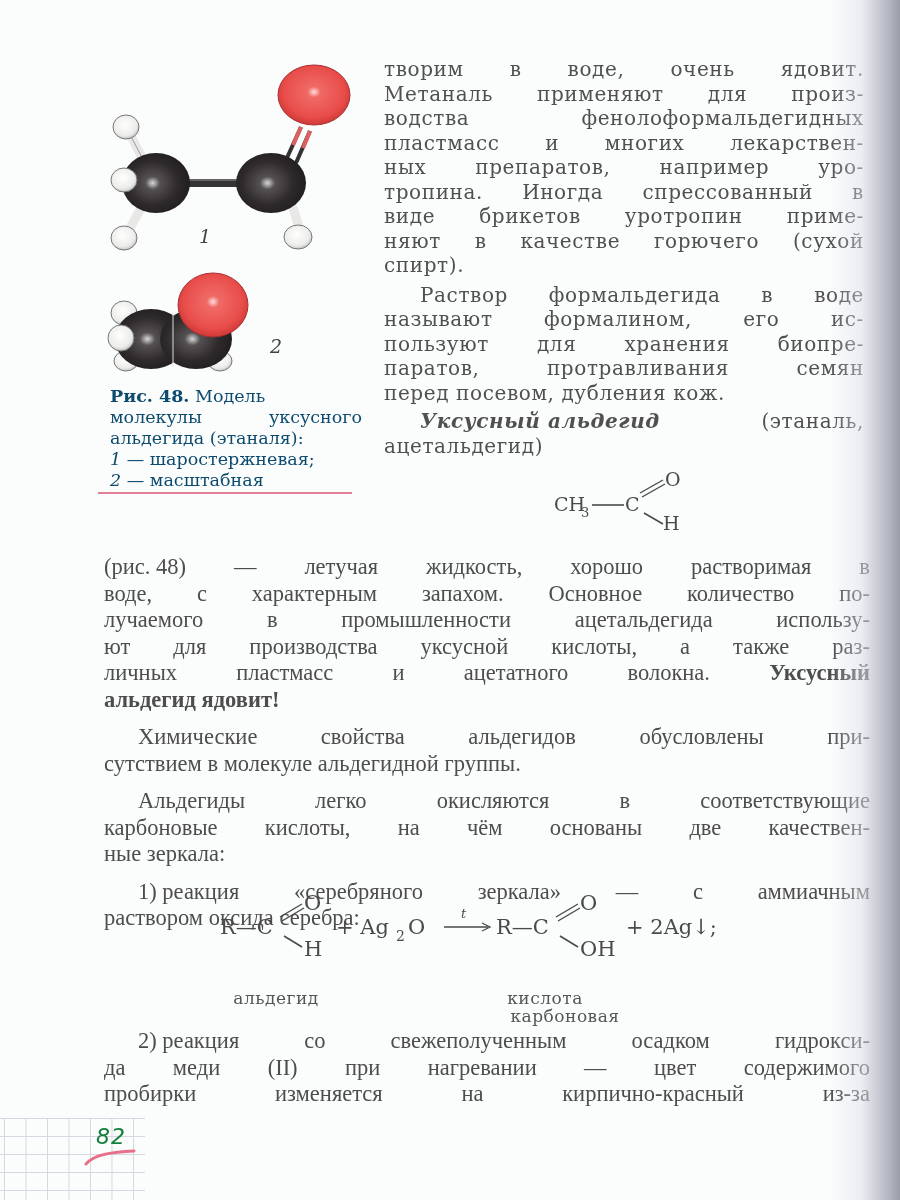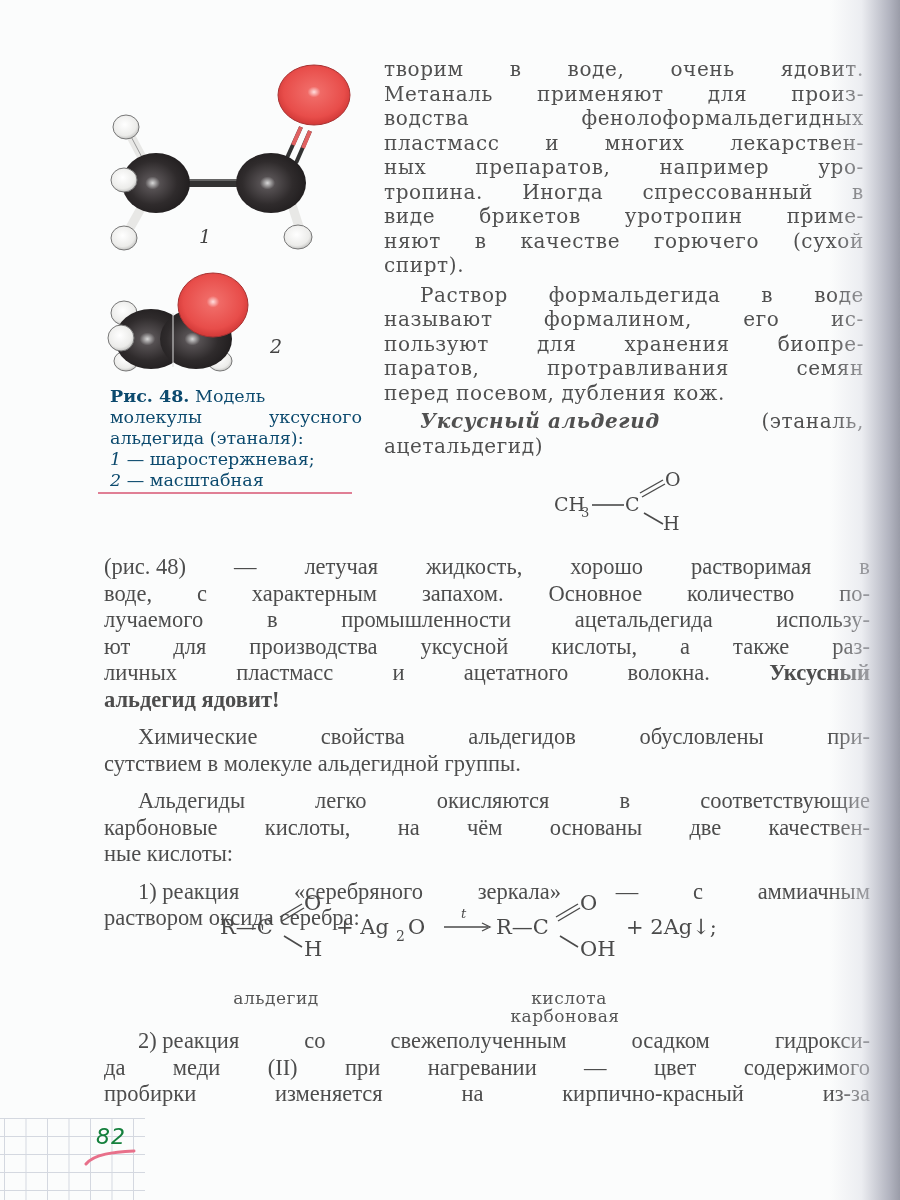--- a/index.html
+++ b/index.html
@@ -319,21 +319,21 @@
       <div class="line">
         <span class="w">карбоновые</span>
         <span class="w">кислоты,</span>
         <span class="w">на</span>
         <span class="w">чём</span>
         <span class="w">основаны</span>
         <span class="w">две</span>
         <span class="w">качествен-</span>
       </div>
       <div class="line last">
-        <span class="w">ные кислоты:</span>
+        <span class="w">ные зеркала:</span>
       </div>
       <div style="height: 3px;"></div>
       <div class="line indent">
         <span class="w">1) реакция</span>
         <span class="w">«серебряного</span>
         <span class="w">зеркала»</span>
         <span class="w">—</span>
         <span class="w">с</span>
         <span class="w">аммиачным</span>
       </div>
@@ -360,21 +360,21 @@
       <line x1="338" y1="33" x2="360" y2="20" stroke="#4a4a4a" stroke-width="1.4"></line>
       <line x1="340" y1="37" x2="362" y2="24" stroke="#4a4a4a" stroke-width="1.4"></line>
       <text x="362" y="26">O</text>
       <line x1="342" y1="52" x2="360" y2="63" stroke="#4a4a4a" stroke-width="1.6"></line>
       <text x="362" y="72">OH</text>
       <text x="408" y="50">+ 2Ag↓;</text>
     </g>
   </svg>
   <div class="rx-label" style="left:220px;top:988px;width:112px;">альдегид</div>
   <div class="rx-label" style="left:490px;top:1006px;width:150px;">карбоновая</div>
-  <div class="rx-label" style="left:494px;top:988px;width:150px;">кислота</div>
+  <div class="rx-label" style="left:470px;top:988px;width:150px;">кислота</div>
 
   <div class="full" id="full2" style="top:1020px;">
       <div class="line indent">
         <span class="w">2) реакция</span>
         <span class="w">со</span>
         <span class="w">свежеполученным</span>
         <span class="w">осадком</span>
         <span class="w">гидрокси-</span>
       </div>
       <div class="line">

